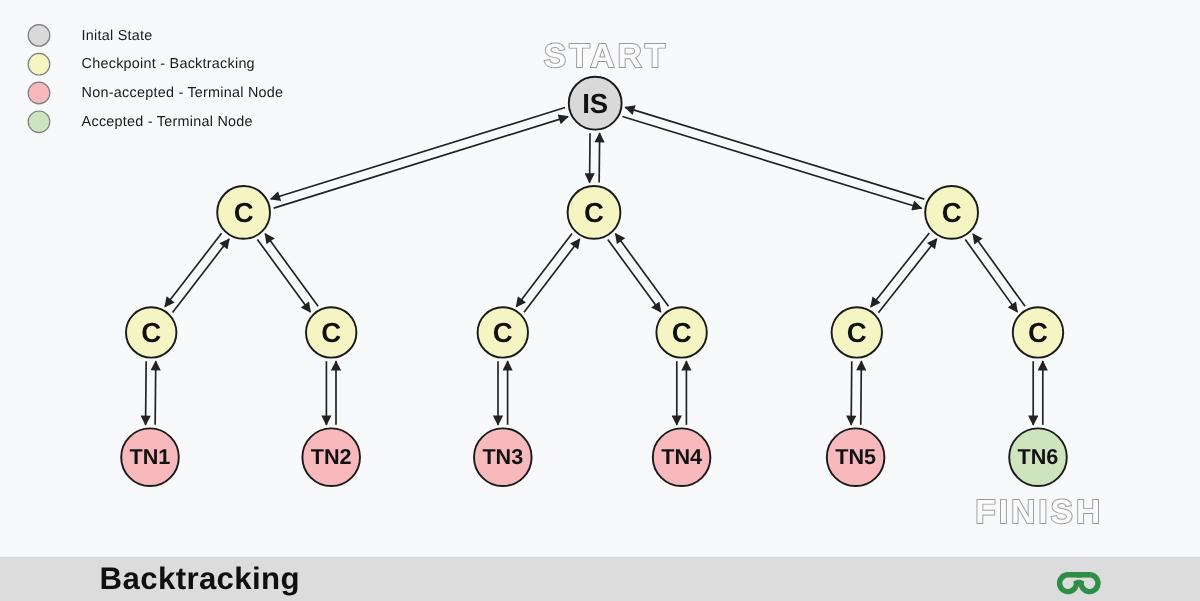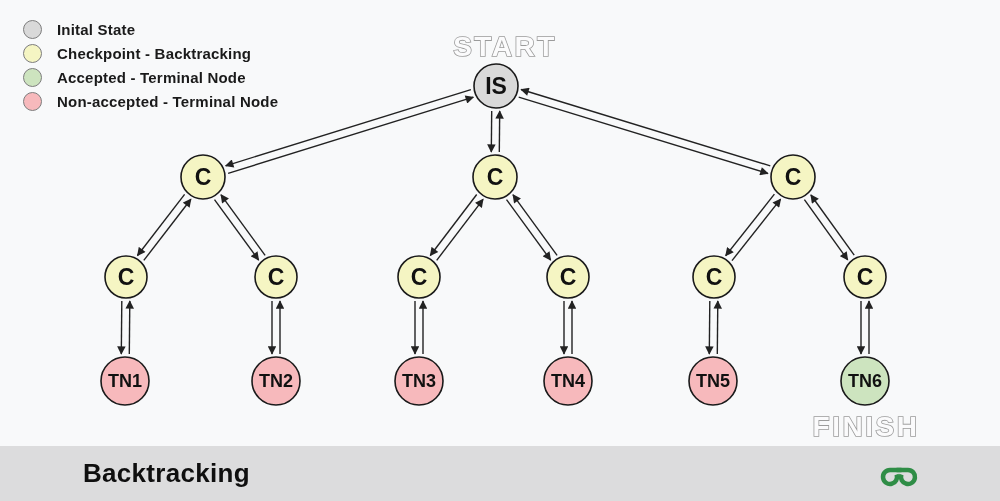--- a/index.html
+++ b/index.html
@@ -23,26 +23,25 @@
     height: 24px;
   }
   .legend-swatch {
     width: 19px;
     height: 19px;
     border-radius: 50%;
     border: 1.2px solid #7d7d7d;
     flex: 0 0 auto;
   }
   .legend-label {
-    margin-left: 15px;
-    font-size: 15px;
+    margin-left: 26px;
+    font-size: 12px;
     color: #1a1a1a;
     letter-spacing: 0.2px;
     white-space: nowrap;
-    font-weight: bold;
   }
 
   
   #diagram-svg {
     position: absolute;
     top: 0;
     left: 0;
   }
   .edge-line {
     stroke: #222222;
@@ -72,21 +71,21 @@
     paint-order: stroke;
     text-anchor: middle;
   }
 
   
   .footer-bar {
     position: absolute;
     left: 0;
     bottom: 0;
     width: 1000px;
-    height: 55px;
+    height: 37px;
     background: #dcdcdd;
     display: flex;
     align-items: center;
     justify-content: space-between;
     padding: 0 80px 0 83px;
   }
   .footer-title {
     font-size: 26px;
     font-weight: bold;
     color: #0f0f0f;
@@ -100,26 +99,26 @@
 <div class="legend">
   <div class="legend-row">
     <span class="legend-swatch" style="background: rgb(217, 217, 217);"></span>
     <span class="legend-label">Inital State</span>
   </div>
   <div class="legend-row">
     <span class="legend-swatch" style="background: rgb(245, 245, 195);"></span>
     <span class="legend-label">Checkpoint - Backtracking</span>
   </div>
   <div class="legend-row">
+    <span class="legend-swatch" style="background: rgb(247, 185, 188);"></span>
+    <span class="legend-label">Non-accepted - Terminal Node</span>
+  </div>
+  <div class="legend-row">
     <span class="legend-swatch" style="background: rgb(205, 228, 191);"></span>
     <span class="legend-label">Accepted - Terminal Node</span>
-  </div>
-  <div class="legend-row">
-    <span class="legend-swatch" style="background: rgb(247, 185, 188);"></span>
-    <span class="legend-label">Non-accepted - Terminal Node</span>
   </div>
 </div>
 
 <svg id="diagram-svg" width="1000" height="452" viewBox="0 0 1000 452">
   <defs>
     <marker id="arrow" viewBox="0 0 10 10" refX="9" refY="5" markerWidth="9.5" markerHeight="8.5" markerUnits="userSpaceOnUse" orient="auto">
       <path d="M0,0 L10,5 L0,10 z" fill="#222222"></path>
     </marker>
   </defs>
   <g id="edges-layer">

